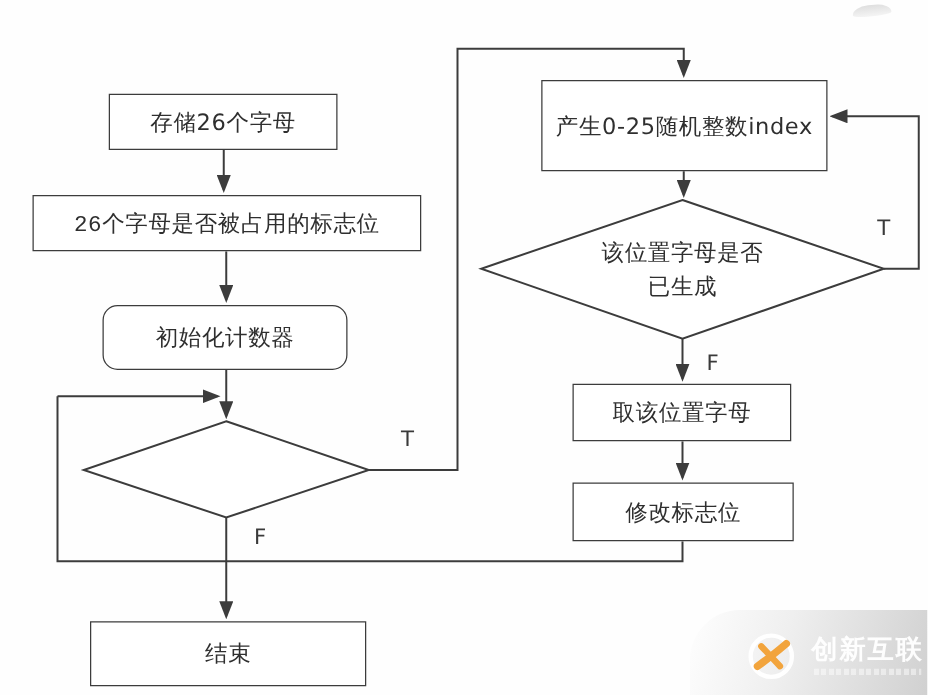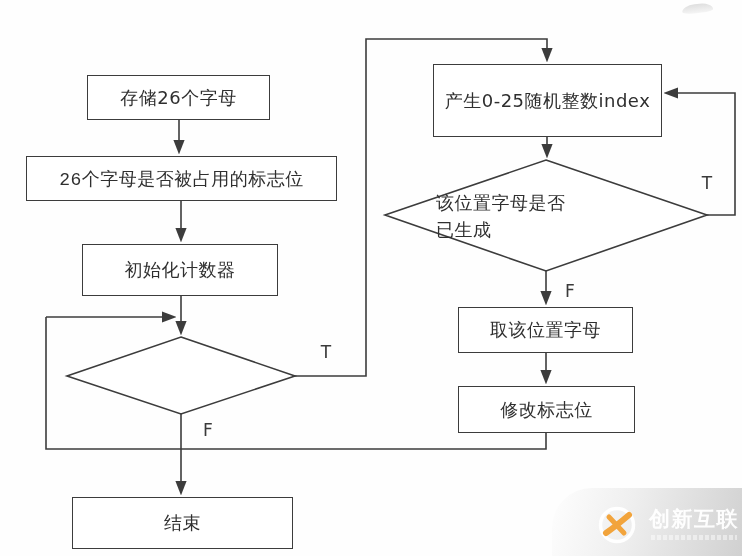--- a/index.html
+++ b/index.html
@@ -37,35 +37,35 @@
     display: flex;
     align-items: center;
     justify-content: center;
     font-size: 18px;
     color: #2f2f2f;
     text-align: center;
     letter-spacing: 0.5px;
   }
   .diamond-label {
     position: absolute;
-    text-align: left;
+    text-align: center;
     color: #2f2f2f;
     letter-spacing: 0.5px;
   }
   .edge-label {
     position: absolute;
     width: 22px;
     text-align: center;
     font-size: 17px;
     color: #3a3a3a;
   }
   
   .n-store  { left: 87px;  top: 75px;  width: 183px; height: 45px; }
   .n-flags  { left: 26px;  top: 156px; width: 311px; height: 45px; font-family: Liberation Mono, monospace; }
-  .n-init   { left: 82px;  top: 244px; width: 196px; height: 52px; }
+  .n-init   { left: 82px;  top: 244px; width: 196px; height: 52px; border-radius: 12px; }
   .n-end    { left: 72px;  top: 497px; width: 221px; height: 52px; }
   .n-gen    { left: 433px; top: 64px;  width: 229px; height: 73px; }
   .n-take   { left: 458px; top: 307px; width: 175px; height: 46px; }
   .n-modify { left: 458px; top: 386px; width: 177px; height: 47px; }
   .d-cond   { left: 111px; top: 363px; width: 140px; font-size: 20px; }
   .d-check  { left: 436px; top: 189px; width: 220px; font-size: 18px;
               line-height: 27px; white-space: pre-line; }
   .lbl-left-true   { left: 315px; top: 342px; }
   .lbl-left-false  { left: 197px; top: 420px; }
   .lbl-right-true  { left: 696px; top: 173px; }

